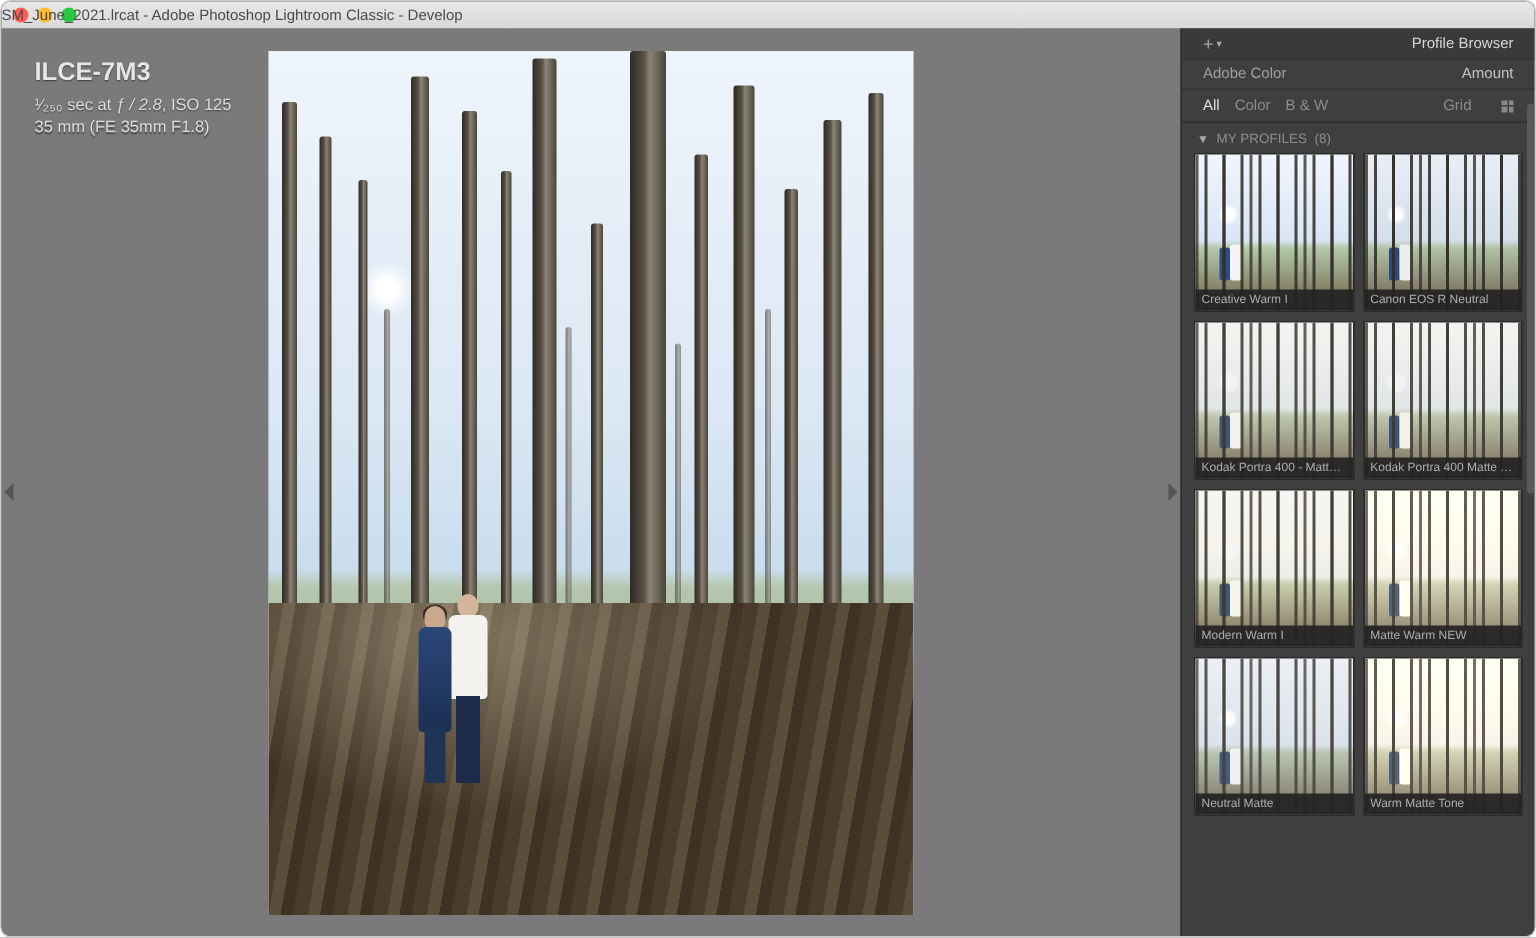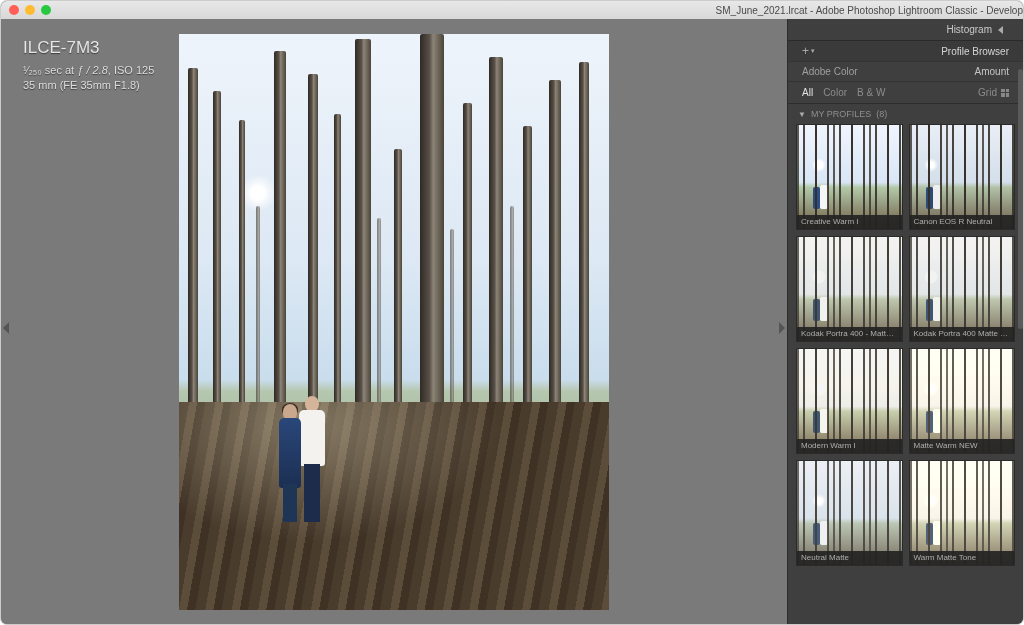--- a/index.html
+++ b/index.html
@@ -4,21 +4,21 @@
 <style>
   * { box-sizing: border-box; margin: 0; padding: 0; font-family: -apple-system, Helvetica, Arial, sans-serif; }
   body { width: 1024px; height: 625px; background: #fff; overflow: hidden; }
 
   .window { position: relative; width: 1022px; height: 623px; margin: 1px; background: #6b6b6b; border-radius: 6px; overflow: hidden; box-shadow: 0 0 0 1px #ccc; }
 
   .titlebar { height: 18px; background: linear-gradient(#e8e8e8,#d8d8d8); display:flex; align-items:center; position:relative; }
   .traffic { display:flex; gap:6px; padding-left:8px; }
   .dot { width:10px; height:10px; border-radius:50%; }
   .dot.red{background:#ff5f57;} .dot.yellow{background:#febc2e;} .dot.green{background:#28c840;}
-  .titlebar-title { position:absolute; left:0; right:0; text-align:right; font-size:10px; color:#4a4a4a; }
+  .titlebar-title { position:absolute; left:0; right:0; text-align:left; font-size:10px; color:#4a4a4a; }
 
   .content { display:flex; height: calc(100% - 18px); }
   .canvas { flex:1; position:relative; background:#7a7a7a; display:flex; align-items:center; justify-content:center; }
   .canvas::before, .canvas::after { content:""; position:absolute; top:50%; width:0; height:0; border-top:6px solid transparent; border-bottom:6px solid transparent; }
   .canvas::before { left:2px; border-right:6px solid #555; }
   .canvas::after  { right:2px; border-left:6px solid #555; }
 
   .photo { width:430px; height:576px; position:relative; overflow:hidden; background:#cfe0ef; }
   .sky { position:absolute; inset:0; background: linear-gradient(to bottom, #eef4fb 0%, #dce8f4 40%, #c9dded 60%, #b6c7b0 62%, #a7b89c 70%, #746046 72%, #5b4a36 100%); }
   .sun { position:absolute; top:140px; left:60px; width:38px; height:38px; background: radial-gradient(circle, #fff 0%, #fff 25%, rgba(255,255,255,0.6) 40%, rgba(255,255,255,0) 70%); border-radius:50%; filter: blur(1px); }
@@ -30,21 +30,21 @@
   .p1 .head{position:absolute;top:0;left:4px;width:14px;height:16px;background:#caa88e;border-radius:50% 50% 40% 40%;}
   .p1 .hair{position:absolute;top:-1px;left:3px;width:16px;height:12px;background:#3b2c24;border-radius:60% 60% 40% 40%;}
   .p1 .body{position:absolute;top:14px;left:0;width:22px;height:70px;background:linear-gradient(#2a477a,#1b2f52);border-radius:5px 5px 3px 3px;}
   .p1 .legs{position:absolute;bottom:0;left:4px;width:14px;height:38px;background:#1e3556;}
   .p2 { position:absolute; left:24px; bottom:0; width:28px; height:126px; }
   .p2 .head{position:absolute;top:0;left:6px;width:14px;height:16px;background:#d4b49a;border-radius:50%;}
   .p2 .body{position:absolute;top:14px;left:0;width:26px;height:56px;background:#f3f2ee;border-radius:5px 5px 3px 3px;}
   .p2 .legs{position:absolute;bottom:0;left:5px;width:16px;height:58px;background:#1d2c4a;}
 
   .overlay { position:absolute; top:18px; left:22px; color:#ddd; font-size:11px; text-shadow:0 1px 1px rgba(0,0,0,.5); line-height:1.35; }
-  .overlay .cam { font-size:17px; font-weight:400; color:#e6e6e6; margin-bottom:3px; }
+  .overlay .cam { font-size:17px; font-weight:700; color:#e6e6e6; margin-bottom:3px; }
   .overlay .fstop{font-style:italic;}
 
   
   .panel { width:236px; background:#3f3f3f; color:#b8b8b8; font-size:10px; display:flex; flex-direction:column; border-left:1px solid #2c2c2c; position:relative; }
   .panel-scroll { position:absolute; right:0; top:50px; width:5px; height:260px; background:#5a5a5a; border-radius:3px; }
   .hdr { height:22px; border-bottom:1px solid #2a2a2a; display:flex; align-items:center; justify-content:flex-end; padding:0 20px 0 10px; color:#c9c9c9; }
   .hdr .tri { margin-left:6px; width:0;height:0;border-top:4px solid transparent;border-bottom:4px solid transparent;border-right:5px solid #aaa; }
   .row { display:flex; align-items:center; justify-content:space-between; padding:4px 14px; border-bottom:1px solid #333; min-height:20px; }
   .row.dimhdr { background:#3a3a3a; }
   .row-label-left { color:#9f9f9f; }
@@ -54,21 +54,21 @@
   .close-btn { color:#c4c4c4; cursor:pointer; }
   .slider { display:flex; align-items:center; gap:6px; padding:2px 14px 6px; border-bottom:1px solid #333;}
   .slider .lbl{ color:#7e7e7e; font-size:9px; width:44px;}
   .track { flex:1; height:3px; background:#2d2d2d; border-radius:2px; position:relative; }
   .thumb { position:absolute; top:-3px; width:9px; height:9px; background:#8d8d8d; border:1px solid #555; left:calc(100% - 10px); }
   .slider .val { width:28px; text-align:right; color:#ddd; font-size:9px; }
 
   .filters { display:flex; gap:10px; padding:5px 14px; border-bottom:1px solid #2d2d2d; }
   .filters span { color:#8c8c8c; cursor:pointer; }
   .filters span.active{ color:#e2e2e2; }
-  .filters .grid { margin-left:auto; display:flex; align-items:center; gap:4px;}
+  .filters .grid { margin-left:auto; display:flex; align-items:center; gap:20px;}
   .grid-icon{ width:8px;height:8px;display:grid;grid-template-columns:1fr 1fr;grid-template-rows:1fr 1fr;gap:1px;}
   .grid-icon i{background:#888;}
 
   .section { padding:5px 10px; color:#8e8e8e; font-size:9px; display:flex; align-items:center; gap:5px;}
   .section .disclose{ font-size:8px; color:#aaa;}
   .scroll { flex:1; overflow:hidden; padding:0 8px; }
   .grid2 { display:grid; grid-template-columns:1fr 1fr; gap:6px; }
   .cell { position:relative; height:106px; cursor:pointer; background:#2f2f2f; border:1px solid #2a2a2a; }
   .cell .mini { position:absolute; inset:0; }
   .cell .cap { position:absolute; left:0; right:0; bottom:0; height:14px; background:rgba(35,35,35,.92); color:#aeaeae; font-size:8px; line-height:14px; padding:0 4px; white-space:nowrap; overflow:hidden; text-overflow:ellipsis; }
@@ -152,24 +152,20 @@
               <div class="body"></div>
               <div class="legs"></div>
             </div>
         </div>
       </div>
     </div>
 
     <div class="panel">
       <div class="panel-scroll"></div>
 
-      <div class="hdr">
-        <span>Histogram</span>
-        <span class="tri"></span>
-      </div>
 
       <div class="row dimhdr">
         <span class="plus">
             <span class="p">+</span>
             <span class="d">▾</span>
           </span>
         <span style="color:#d6d6d6">Profile Browser</span>
       </div>
 
       <div class="row">

